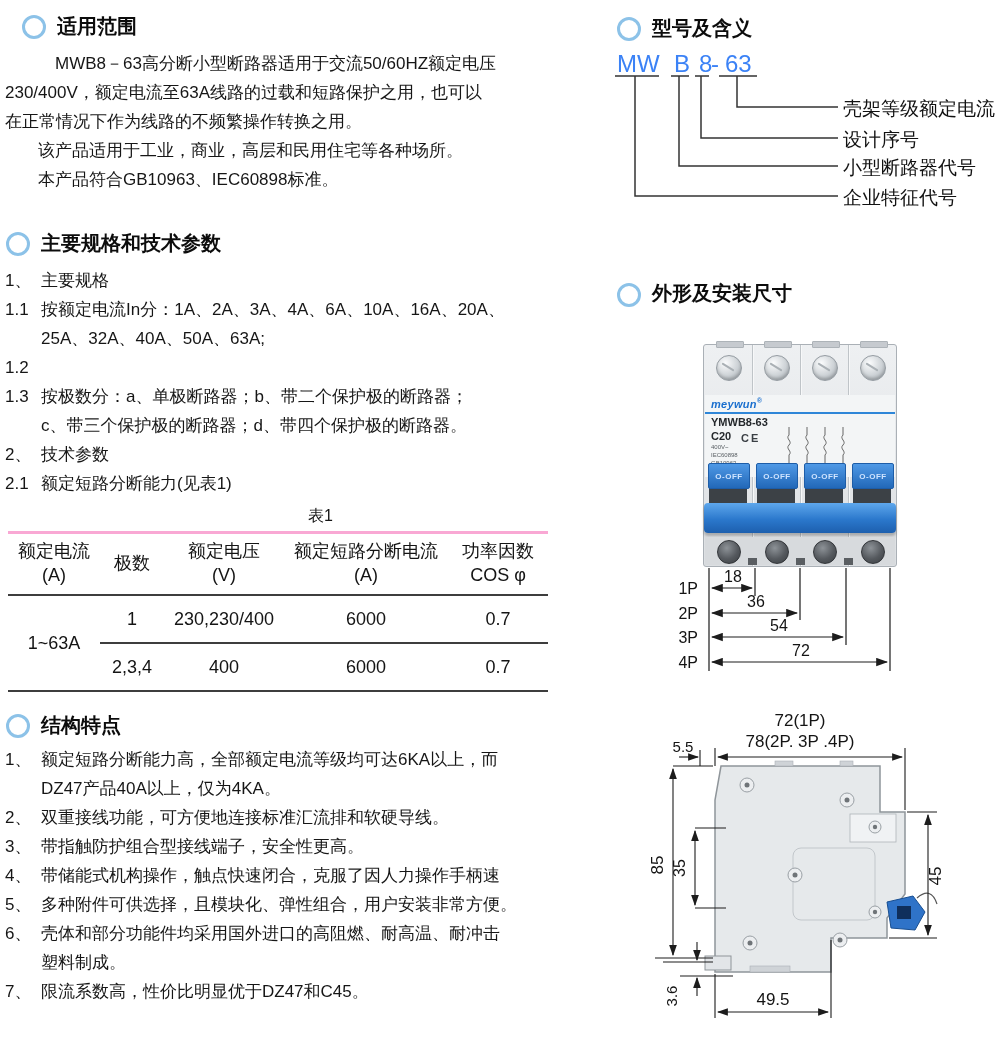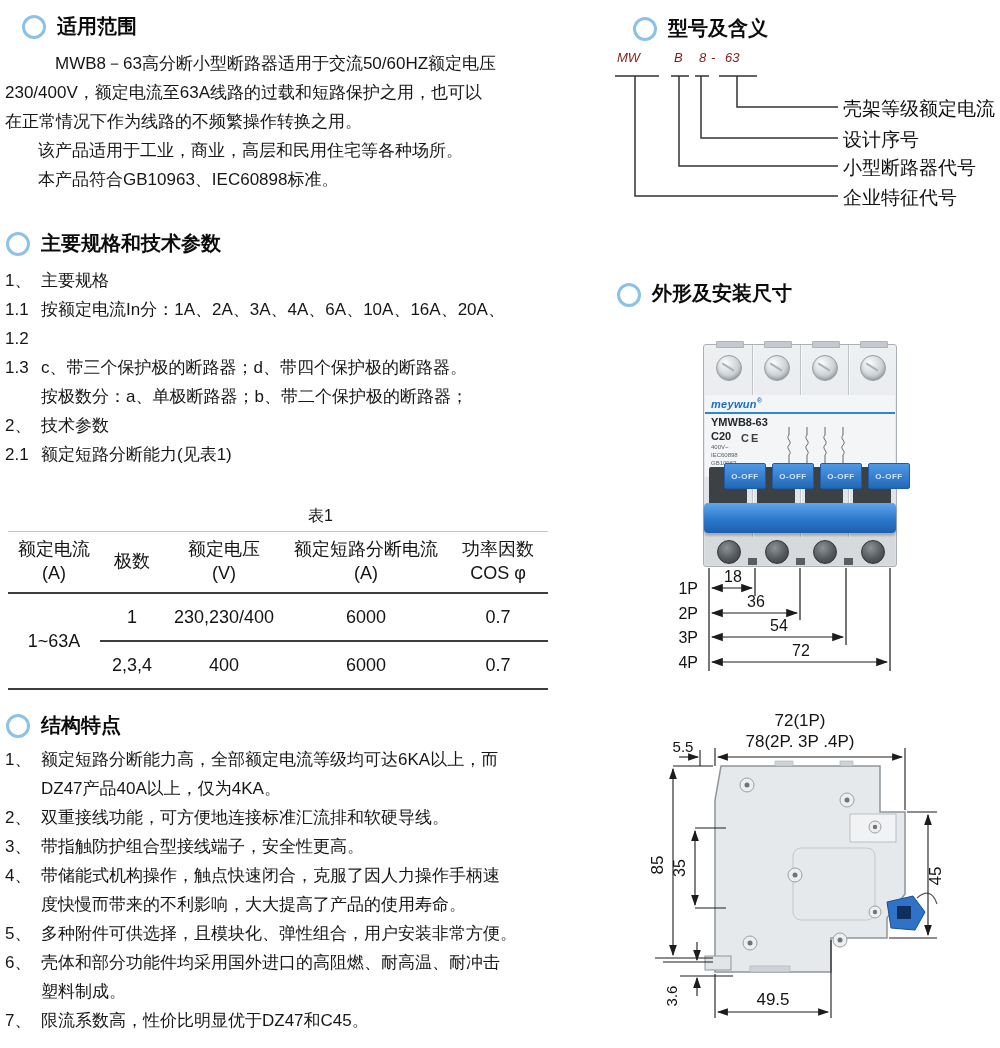--- a/index.html
+++ b/index.html
@@ -16,27 +16,27 @@
   .bodytext{font-size:17px;line-height:29px;color:#161616;}
   .p-line{white-space:nowrap;}
   .ind-2em{padding-left:50px;}
   .ind-1em{padding-left:33px;}
   .li{display:flex;align-items:flex-start;}
   .li .num{flex:0 0 36px;font-size:17px;line-height:29px;}
   .li .txt{flex:1;}
   
   .tbl-tag{font-size:16px;}
   table.spec-table{border-collapse:collapse;width:540px;table-layout:fixed;
-    border-top:1px solid #f9a8d4;border-bottom:2px solid #3d3d3d;}
+    border-top:3px solid #f9a8d4;border-bottom:2px solid #3d3d3d;}
   table.spec-table th{font-weight:normal;font-size:18px;line-height:24px;
     border-bottom:2px solid #3d3d3d;padding:5px 0 7px 0;text-align:center;}
   table.spec-table td{text-align:center;font-size:18px;height:44px;}
   table.spec-table tr.r2 td{border-top:2px solid #3d3d3d;}
   
-  .code-ch{position:absolute;top:0;font-size:13px;color:#7f1d1d;font-style:italic;}
+  .code-ch{position:absolute;top:0;font-size:24px;color:#3b82f6;}
   .model-label{position:absolute;left:228px;font-size:19px;color:#111;white-space:nowrap;}
   
   .brk{position:absolute;left:703px;top:344px;width:192px;height:221px;
     background:linear-gradient(#eef0f2,#dcdfe2);border:1px solid #aab0b6;border-radius:3px;}
   .brk .vsep{position:absolute;top:0;bottom:0;width:1px;background:#bfc4c8;}
   .brk .vsep2{position:absolute;top:0;bottom:0;width:1px;background:#f7f8f9;}
   .screw-t{position:absolute;width:24px;height:24px;border-radius:50%;
     background:radial-gradient(circle at 35% 30%,#fbfcfd,#cdd2d6 55%,#9aa1a7);
     border:1px solid #959ca2;box-shadow:inset 0 -2px 3px rgba(0,0,0,.18);}
   .screw-t:after{content:"";position:absolute;left:4px;top:10px;width:14px;height:2px;
@@ -50,21 +50,21 @@
   .brand{position:absolute;left:6px;top:2px;font-size:11px;font-style:italic;font-weight:bold;color:#1a6fce;letter-spacing:.3px;}
   .brand sup{font-size:7px;}
   .mdl{position:absolute;left:6px;top:21px;font-size:11px;font-weight:bold;color:#24282c;}
   .rating{position:absolute;left:6px;top:35px;font-size:11px;font-weight:bold;color:#24282c;}
   .cemark{position:absolute;left:36px;top:37px;font-size:11px;font-weight:bold;color:#3a3f44;letter-spacing:2px;}
   .tinyline{position:absolute;left:6px;font-size:6px;color:#5a6065;line-height:8px;}
   .handle-slot{position:absolute;width:38px;height:40px;background:#3c4146;border-radius:2px;}
   .handle{position:absolute;width:40px;height:24px;border-radius:2px;
     background:linear-gradient(#4f99e6,#2268b8);border:1px solid #1d5da8;
     display:flex;align-items:center;justify-content:center;
-    font-size:8px;font-weight:bold;color:#cfe4ff;letter-spacing:.5px;margin-left:16px;}
+    font-size:8px;font-weight:bold;color:#cfe4ff;letter-spacing:.5px;}
   .tiebar{position:absolute;left:0;width:192px;top:158px;height:30px;border-radius:4px;
     background:linear-gradient(#5ea7ec,#2b78cc 55%,#1d5fae);box-shadow:0 3px 3px rgba(0,0,0,.25);}
   .botsec{position:absolute;left:1px;right:1px;top:192px;height:28px;background:#d7dadd;}
   .bottab{position:absolute;width:9px;height:7px;background:#5a5e62;top:213px;}
   
   svg text{font-family:"Liberation Sans","DejaVu Sans",sans-serif;fill:#141414;}
 </style>
 </head>
 <body>
 
@@ -88,32 +88,33 @@
   <div class="li">
     <span class="num">1、</span>
     <span class="txt">
         <div class="p-line">主要规格</div>
       </span>
   </div>
   <div class="li">
     <span class="num">1.1</span>
     <span class="txt">
       <div class="p-line">按额定电流In分：1A、2A、3A、4A、6A、10A、16A、20A、</div>
+      <div class="p-line">25A、32A、40A、50A、63A;</div>
     </span>
   </div>
   <div class="li">
     <span class="num">1.2</span>
     <span class="txt">
     </span>
   </div>
   <div class="li">
     <span class="num">1.3</span>
     <span class="txt">
+      <div class="p-line">按极数分：a、单极断路器；b、带二个保护极的断路器；</div>
       <div class="p-line">c、带三个保护极的断路器；d、带四个保护极的断路器。</div>
-      <div class="p-line">按极数分：a、单极断路器；b、带二个保护极的断路器；</div>
     </span>
   </div>
   <div class="li">
     <span class="num">2、</span>
     <span class="txt">
         <div class="p-line">技术参数</div>
       </span>
   </div>
   <div class="li">
     <span class="num">2.1</span>
@@ -194,21 +195,20 @@
   <div class="li">
     <span class="num">3、</span>
     <span class="txt">
         <div class="p-line">带指触防护组合型接线端子，安全性更高。</div>
       </span>
   </div>
   <div class="li">
     <span class="num">4、</span>
     <span class="txt">
       <div class="p-line">带储能式机构操作，触点快速闭合，克服了因人力操作手柄速</div>
-      <div class="p-line">度快慢而带来的不利影响，大大提高了产品的使用寿命。</div>
     </span>
   </div>
   <div class="li">
     <span class="num">5、</span>
     <span class="txt">
         <div class="p-line">多种附件可供选择，且模块化、弹性组合，用户安装非常方便。</div>
       </span>
   </div>
   <div class="li">
     <span class="num">6、</span>
@@ -218,21 +218,21 @@
     </span>
   </div>
   <div class="li">
     <span class="num">7、</span>
     <span class="txt">
         <div class="p-line">限流系数高，性价比明显优于DZ47和C45。</div>
       </span>
   </div>
 </div>
 
-<div class="abs sec-head" style="left:633px;top:15px;font-family:Liberation Serif, serif;">
+<div class="abs sec-head" style="left:617px;top:15px;font-family:Liberation Serif, serif;">
   <span class="ring"></span>
   <span>型号及含义</span>
 </div>
 
 <div class="abs" style="left:615px;top:50px;width:385px;height:168px;">
   <span class="code-ch" style="left:2px;">MW</span>
   <span class="code-ch" style="left:59px;">B</span>
   <span class="code-ch" style="left:84px;">8</span>
   <span class="code-ch" style="left:96px;">-</span>
   <span class="code-ch" style="left:110px;">63</span>

